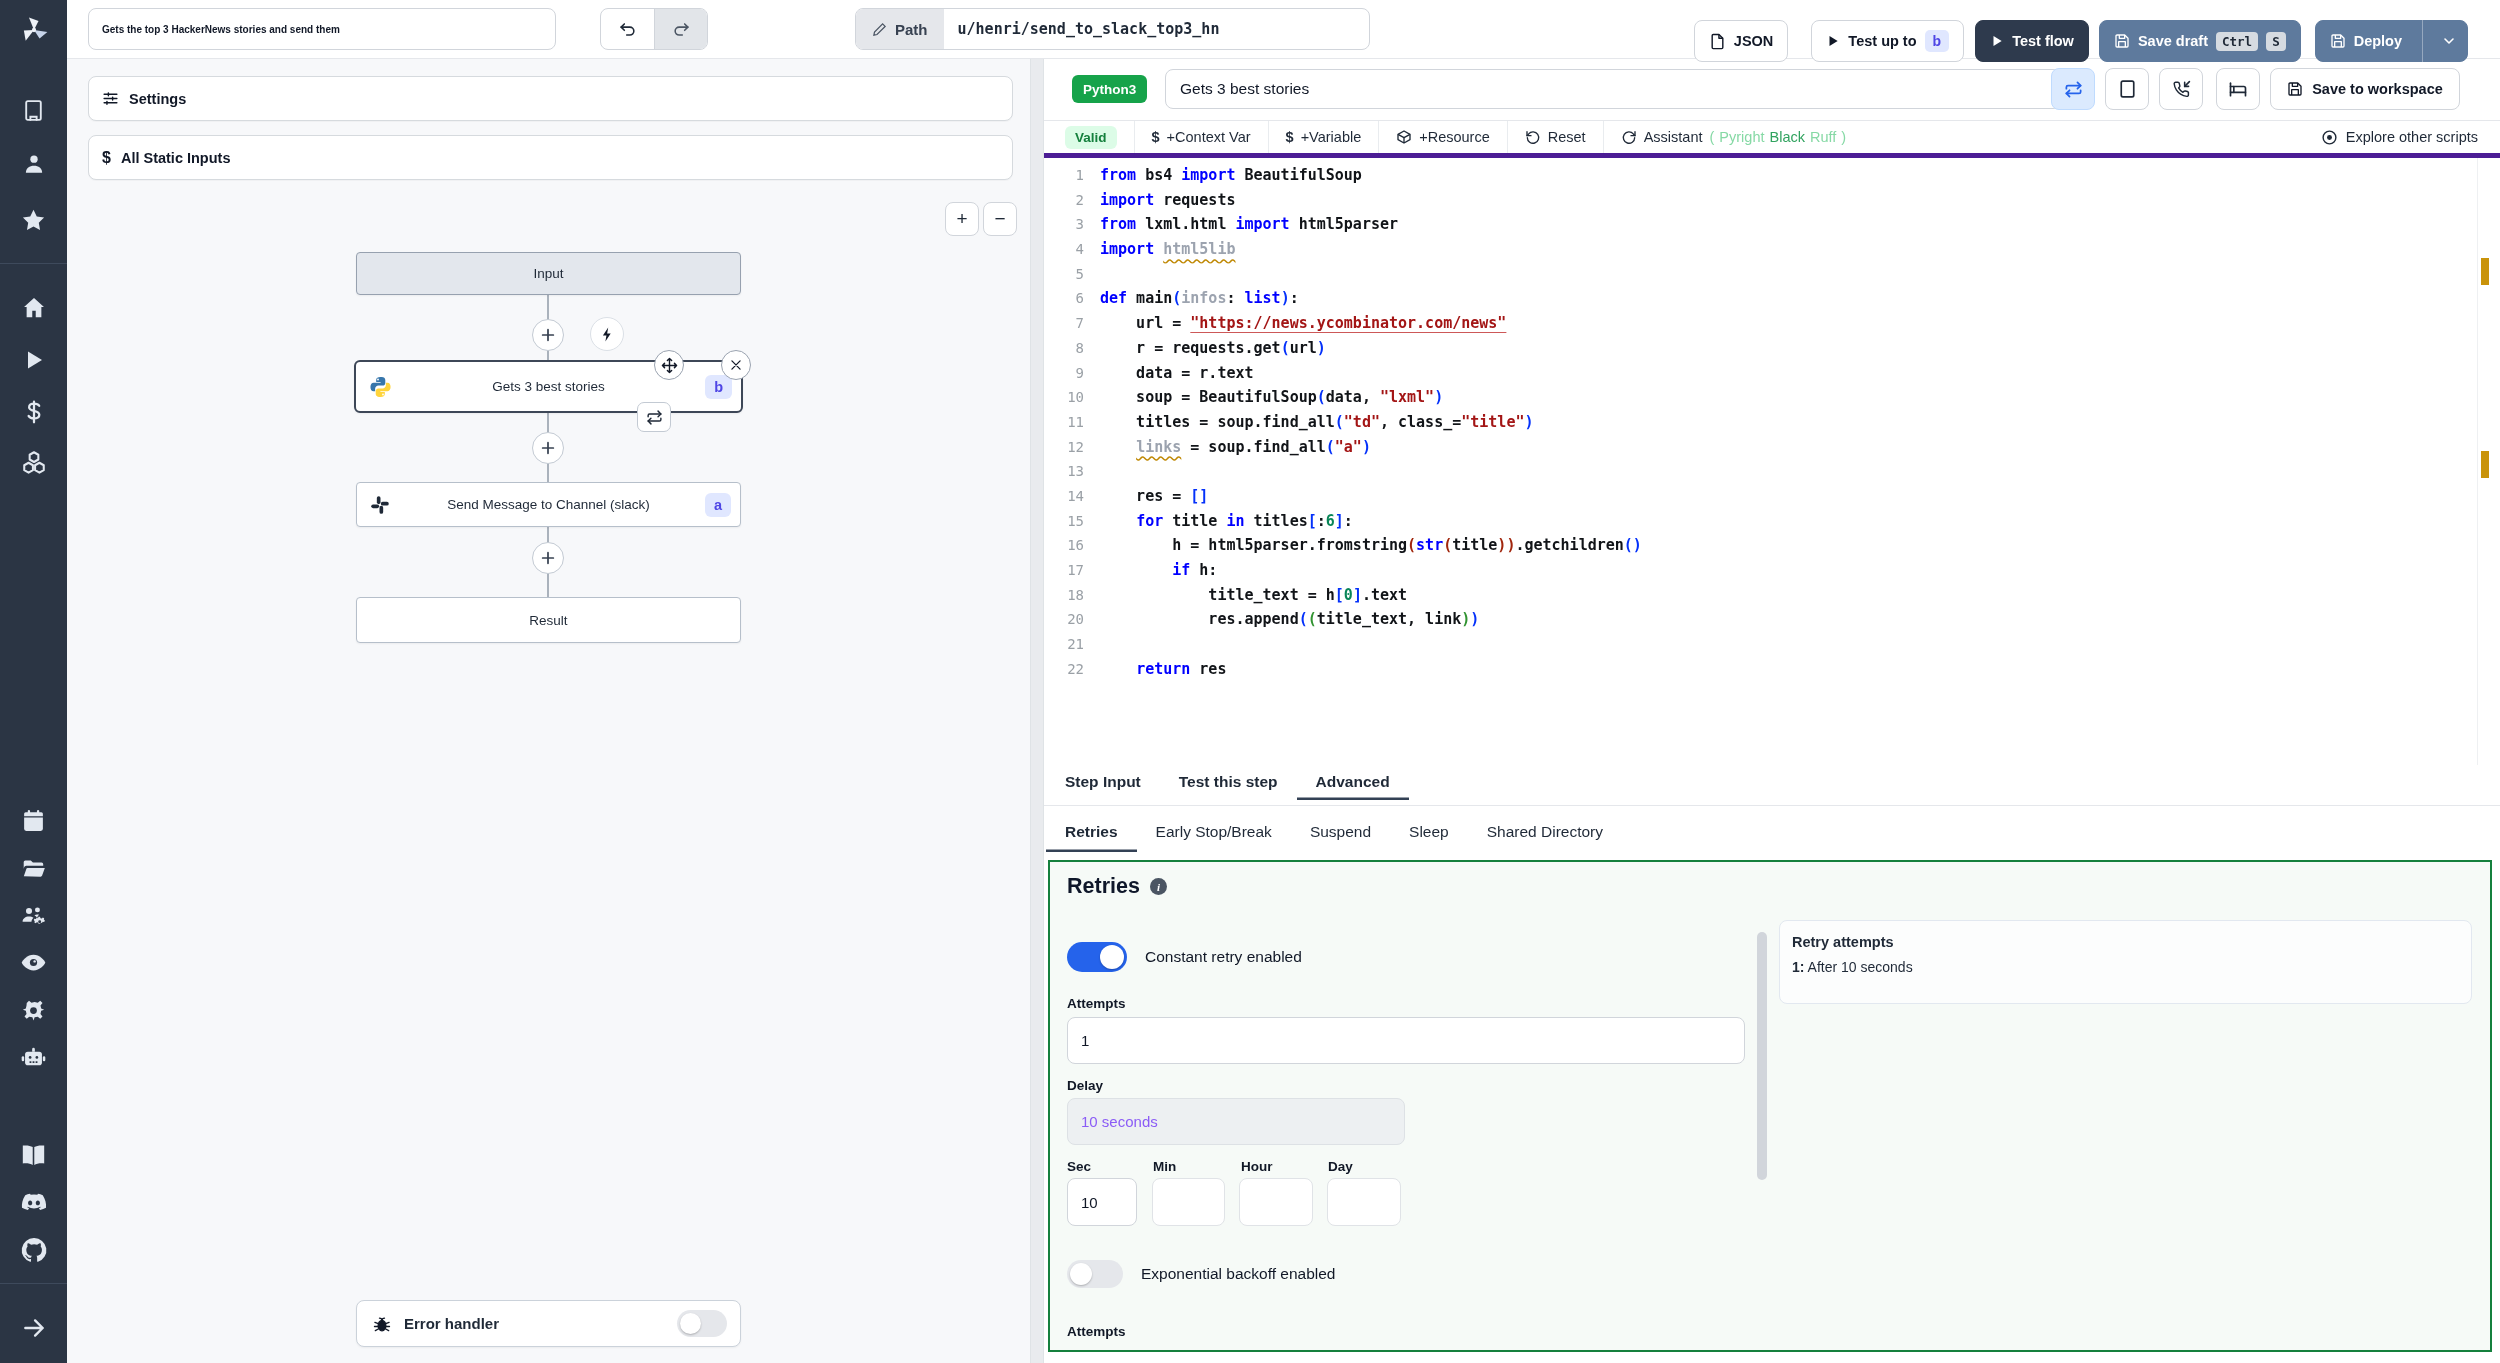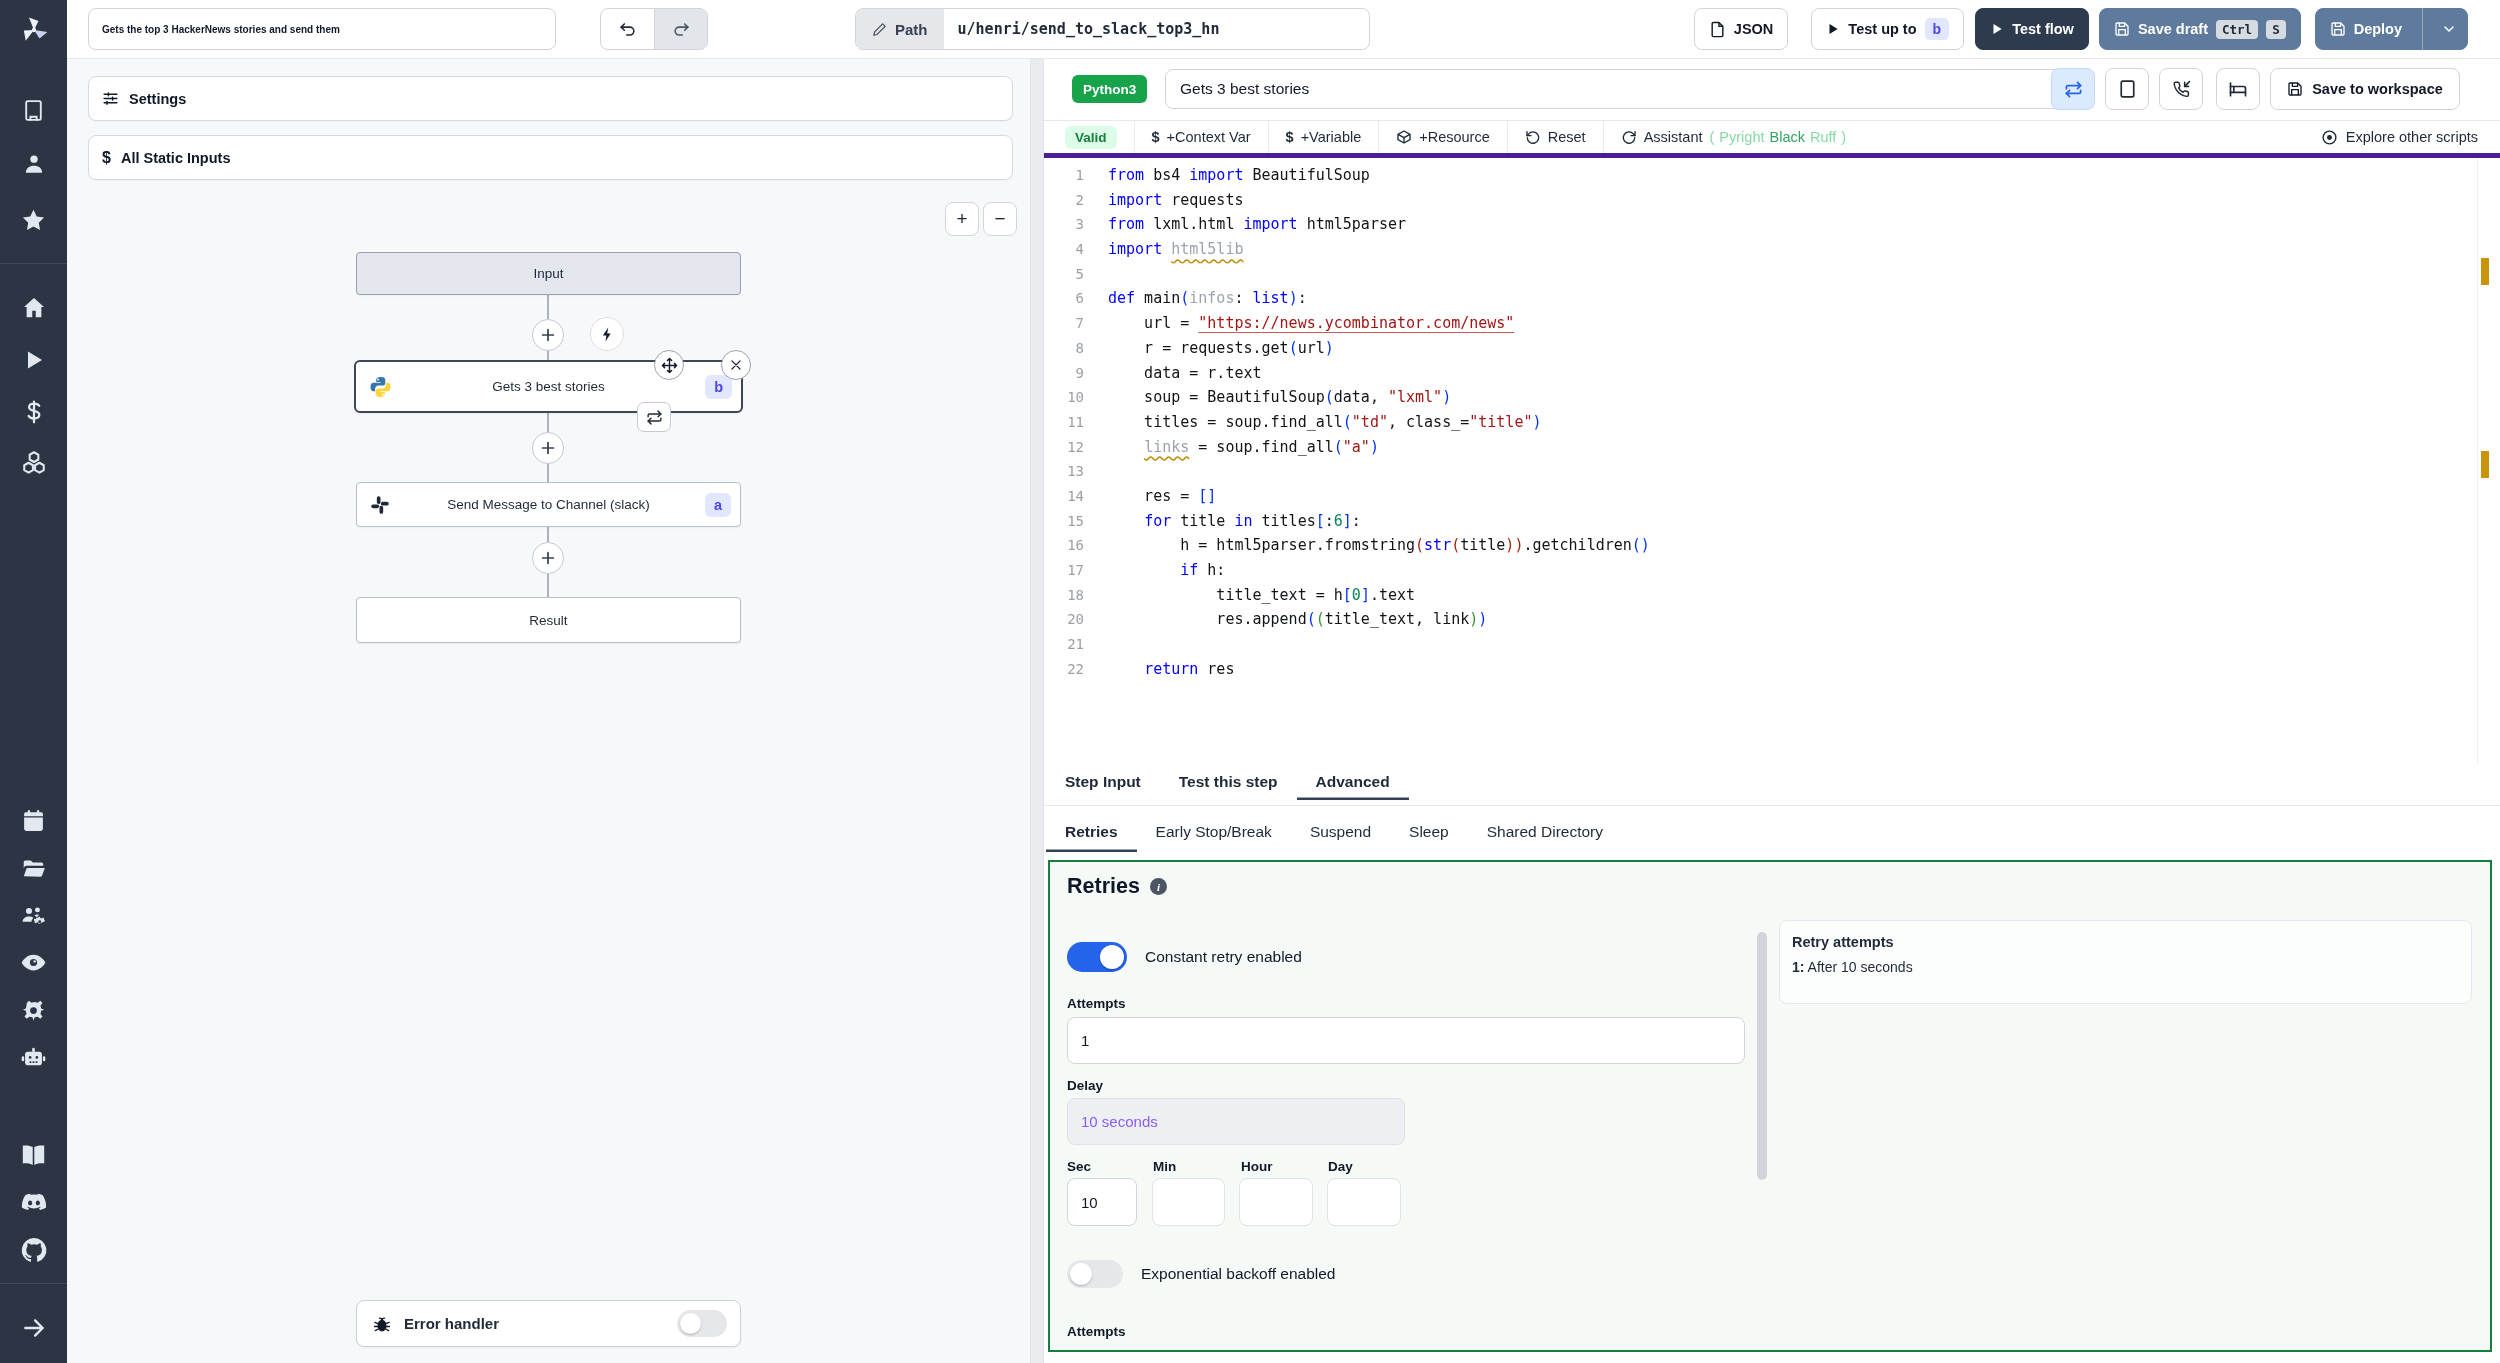--- a/index.html
+++ b/index.html
@@ -15,21 +15,21 @@
 
   
   .topbar { position:absolute; left:67px; top:0; right:0; height:59px; background:#fff; border-bottom:1px solid #e5e7eb; z-index:20; }
   .flow-title-input { position:absolute; left:21px; top:8px; width:468px; height:42px; border:1px solid #d1d5db; border-radius:8px; padding:0 13px; font-family:"Liberation Sans",sans-serif; font-size:10px; font-weight:700; color:#111827; background:#fff; }
   .undo-group { position:absolute; left:533px; top:8px; height:42px; display:flex; border:1px solid #d1d5db; border-radius:8px; overflow:hidden; }
   .undo-group > div { width:53px; height:100%; display:flex; align-items:center; justify-content:center; cursor:pointer; }
   .redo-half { background:#e2e5e9; border-left:1px solid #d1d5db; }
   .path-group { position:absolute; left:788px; top:8px; width:515px; height:42px; display:flex; border:1px solid #d1d5db; border-radius:8px; overflow:hidden; background:#fff; }
   .path-label { display:flex; align-items:center; gap:8px; background:#e5e7eb; padding:0 16px; font-size:15px; font-weight:600; color:#374151; }
   .path-value { display:flex; align-items:center; padding:0 14px; font-family:"DejaVu Sans Mono",monospace; font-size:15px; font-weight:600; color:#1f2937; }
-  .tb-right { position:absolute; right:32px; top:8px; height:54px; display:flex; align-items:flex-start; }
+  .tb-right { position:absolute; right:32px; top:8px; height:54px; display:flex; align-items:flex-end; }
   .tb-btn { height:42px; display:flex; align-items:center; gap:8px; border-radius:8px; padding:0 14px; font-size:14.5px; font-weight:600; cursor:pointer; white-space:nowrap; }
   .tb-white { background:#fff; border:1px solid #d1d5db; color:#111827; }
   .tb-dark { background:#2e3a4d; border:1px solid #2e3a4d; color:#fff; }
   .tb-slate { background:#5e7a9d; border:1px solid #5e7a9d; color:#fff; }
   .badge-b { background:#e0e7ff; color:#4f46e5; font-weight:700; font-size:14px; border-radius:5px; padding:3px 8px; }
   .kbd { background:#d6dbe1; color:#1f2937; font-family:"DejaVu Sans Mono",monospace; font-size:12.5px; border-radius:4px; padding:2px 6px; font-weight:600; }
   .deploy-sep { width:1px; height:42px; background:rgba(255,255,255,.35); margin:0 10px 0 12px; }
 
   
   .flow-panel { position:absolute; left:67px; top:59px; width:1054px; height:1304px; background:#f7f8fa; overflow:hidden; }
@@ -61,21 +61,21 @@
 
   .ed-toolbar { position:absolute; left:0; right:0; top:61px; height:38px; border-top:1px solid #e5e7eb; border-bottom:5px solid #4c1d95; display:flex; align-items:center; padding-left:4px; font-size:14.5px; color:#1f2937; }
   .tbi { display:flex; align-items:center; gap:7px; padding:0 17px; height:100%; border-right:1px solid #e9ecef; cursor:pointer; white-space:nowrap; }
   .valid-badge { background:#dcfce7; color:#15803d; font-weight:700; font-size:13.5px; border-radius:6px; padding:4px 10px; }
   .assist-green1 { color:#86d9a5; } .assist-green2 { color:#31a35f; }
   .explore { margin-left:auto; display:flex; align-items:center; gap:8px; padding-right:22px; cursor:pointer; font-size:14.5px; }
 
   .code-area { position:absolute; left:0; right:0; top:99px; height:607px; overflow:hidden; font-family:"DejaVu Sans Mono",monospace; font-size:15px; }
   .cl { display:flex; height:24.7px; line-height:24.7px; white-space:pre; }
   .ln { width:40px; text-align:right; color:#9aa0a6; font-size:14px; flex:none; }
-  .lt { margin-left:24px; color:#111; }
+  .lt { margin-left:16px; color:#111;font-weight:bold; }
   .tok-k { color:#0000ff; } .tok-d { color:#111418; } .tok-s { color:#a31515; }
   .tok-su { color:#a31515; text-decoration:underline; text-decoration-color:#cd5858; text-underline-offset:4px; }
   .tok-g { color:#9ca3af; }
   .tok-gu { color:#9ca3af; text-decoration:underline wavy #bf8803; text-underline-offset:4px; }
   .tok-n { color:#098658; } .tok-pb { color:#0431fa; } .tok-pg { color:#319331; } .tok-pr { color:#a1260d; }
   .overview { position:absolute; right:0; top:0; bottom:0; width:23px; border-left:1px solid #eef0f2; }
   .ov-marker { position:absolute; right:11px; width:8px; height:27px; background:#c9930a; }
 
   .tabs-row { position:absolute; left:0; right:0; top:714px; height:33px; border-bottom:1px solid #e5e7eb; display:flex; align-items:flex-start; padding-left:2px; }
   .tab { padding:0 19px 9px; font-size:15.5px; font-weight:600; color:#1f2937; cursor:pointer; }

